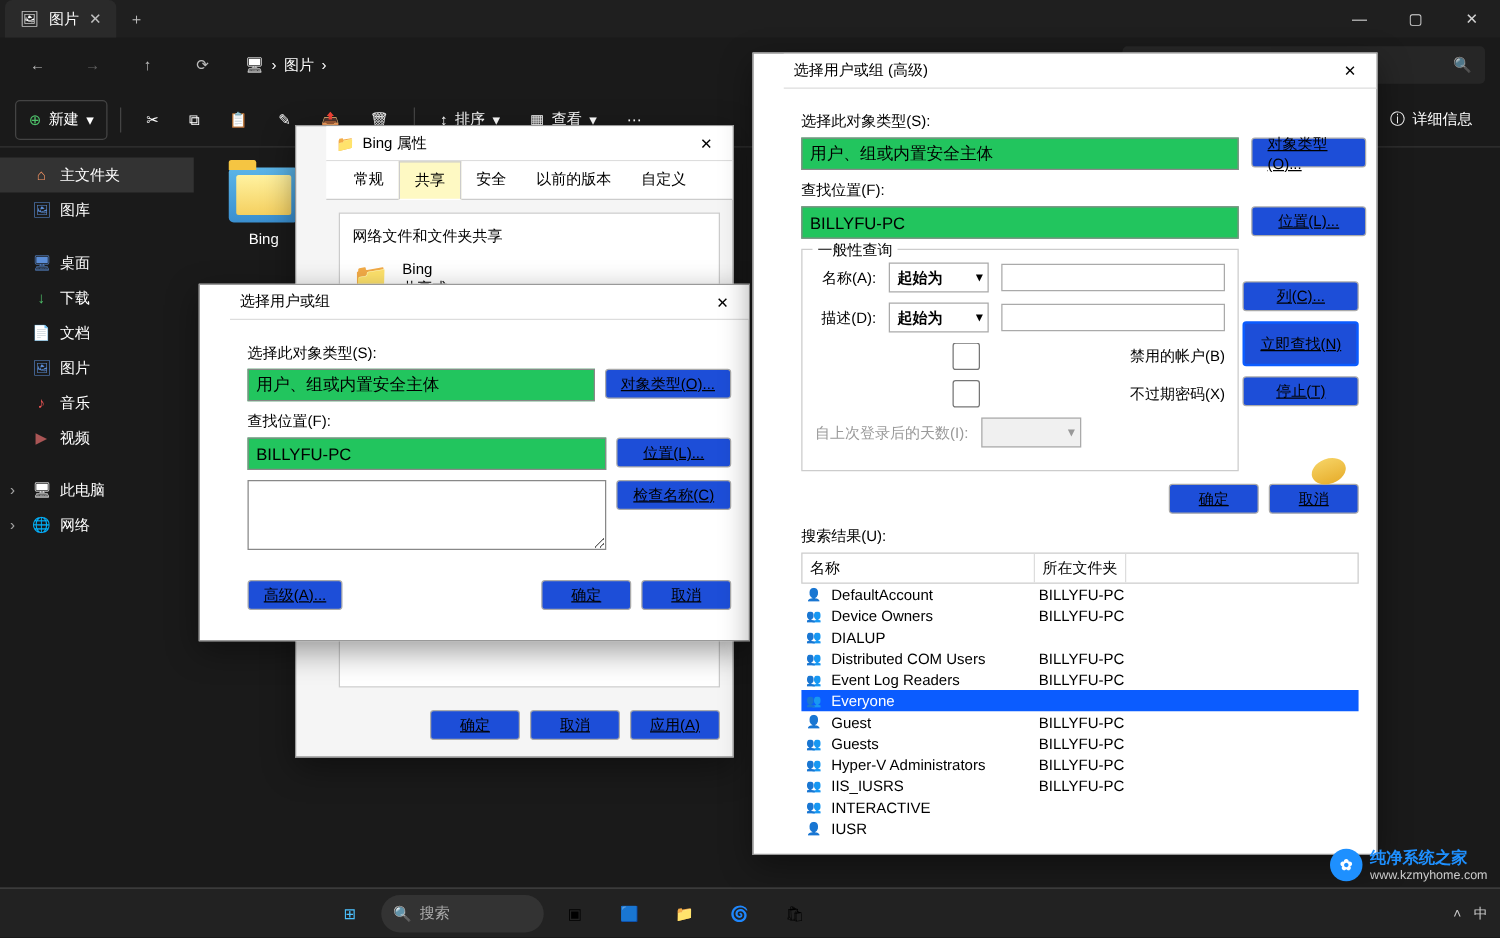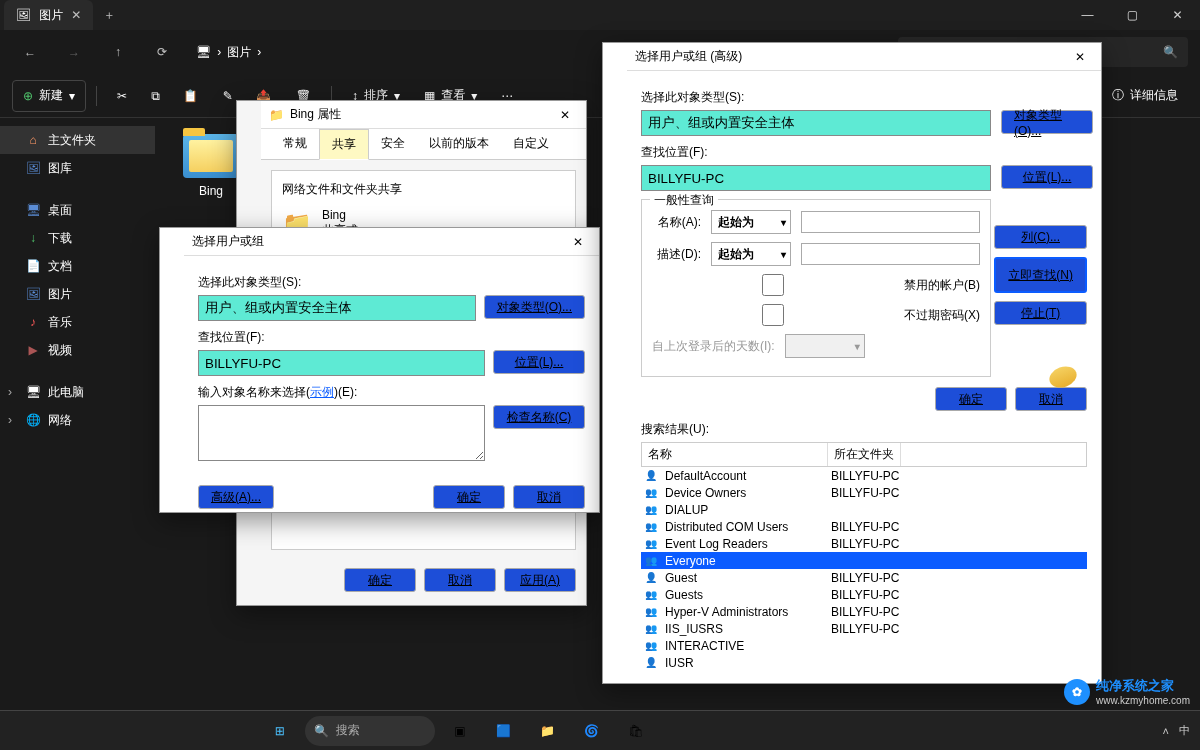--- a/index.html
+++ b/index.html
@@ -49,21 +49,21 @@
 
 .dialog { position: absolute; background: #f5f5f5; border: 1px solid #999; box-shadow: 0 8px 24px rgba(0,0,0,.4); color: #000; font-size: 12px; padding-left: 24px; }
 .dlg-title { height: 28px; background: #fff; display: flex; align-items: center; padding: 0 8px; border-bottom: 1px solid #ddd; }
 .dlg-title .close { margin-left: auto; width: 26px; text-align: center; }
 .dlg-tabs { display: flex; border-bottom: 1px solid #ccc; padding: 0 10px; background: #fff; }
 .dlg-tab { padding: 6px 12px; }
 .dlg-tab.active { border: 1px solid #ccc; border-bottom: 1px solid #fff; margin-bottom: -1px; background: #fef9c3; }
 .btn { display: inline-flex; align-items: center; justify-content: center; height: 24px; padding: 0 12px; background: #1d4ed8; border: 1px solid #aaa; border-radius: 3px; min-width: 72px; text-decoration: underline; }
 .btn.highlighted { border: 2px solid #0b5cff; }
 .field-label { margin: 8px 0 4px; }
-.field-input { width: 100%; height: 26px; padding: 0 6px; border: 1px solid #888; background: #5eead4; }
+.field-input { width: 100%; height: 26px; padding: 0 6px; border: 1px solid #888; background: #22c55e; }
 .combo { height: 24px; border: 1px solid #aaa; background: #fff; padding: 0 18px 0 6px; display: inline-flex; align-items: center; position: relative; min-width: 80px; }
 .combo::after { content: "▾"; position: absolute; right: 4px; font-size: 10px; }
 
 
 .dlg-props { left: 236px; top: 100px; width: 351px; height: 506px; }
 .props-panel { background: #fff; border: 1px solid #ccc; margin: 10px; padding: 10px; height: 380px; }
 .props-btns { display: flex; gap: 8px; justify-content: flex-end; padding: 8px 10px; }
 
 
 .dlg-sel { left: 159px; top: 227px; width: 441px; height: 286px; background: #fff; }
@@ -293,21 +293,20 @@
     <div class="field-label">选择此对象类型(S):</div>
     <div class="sel-field-row">
       <input class="field-input" readonly="" value="用户、组或内置安全主体" style="">
       <div class="btn" style="min-width:92px">对象类型(O)...</div>
     </div>
     <div class="field-label">查找位置(F):</div>
     <div class="sel-field-row">
       <input class="field-input" readonly="" value="BILLYFU-PC" style="">
       <div class="btn" style="min-width:92px">位置(L)...</div>
     </div>
-    <div class="field-label">输入对象名称来选择(<span style="color:#0b5cff;text-decoration:underline">示例</span>)(E):</div>
     <div class="sel-field-row">
       <textarea class="sel-textarea" style=""></textarea>
       <div class="btn" style="min-width:92px;align-self:flex-start">检查名称(C)</div>
     </div>
   </div>
   <div class="sel-btns">
     <div class="btn" style="margin-right:auto">高级(A)...</div>
     <div class="btn">确定</div>
     <div class="btn">取消</div>
   </div>

